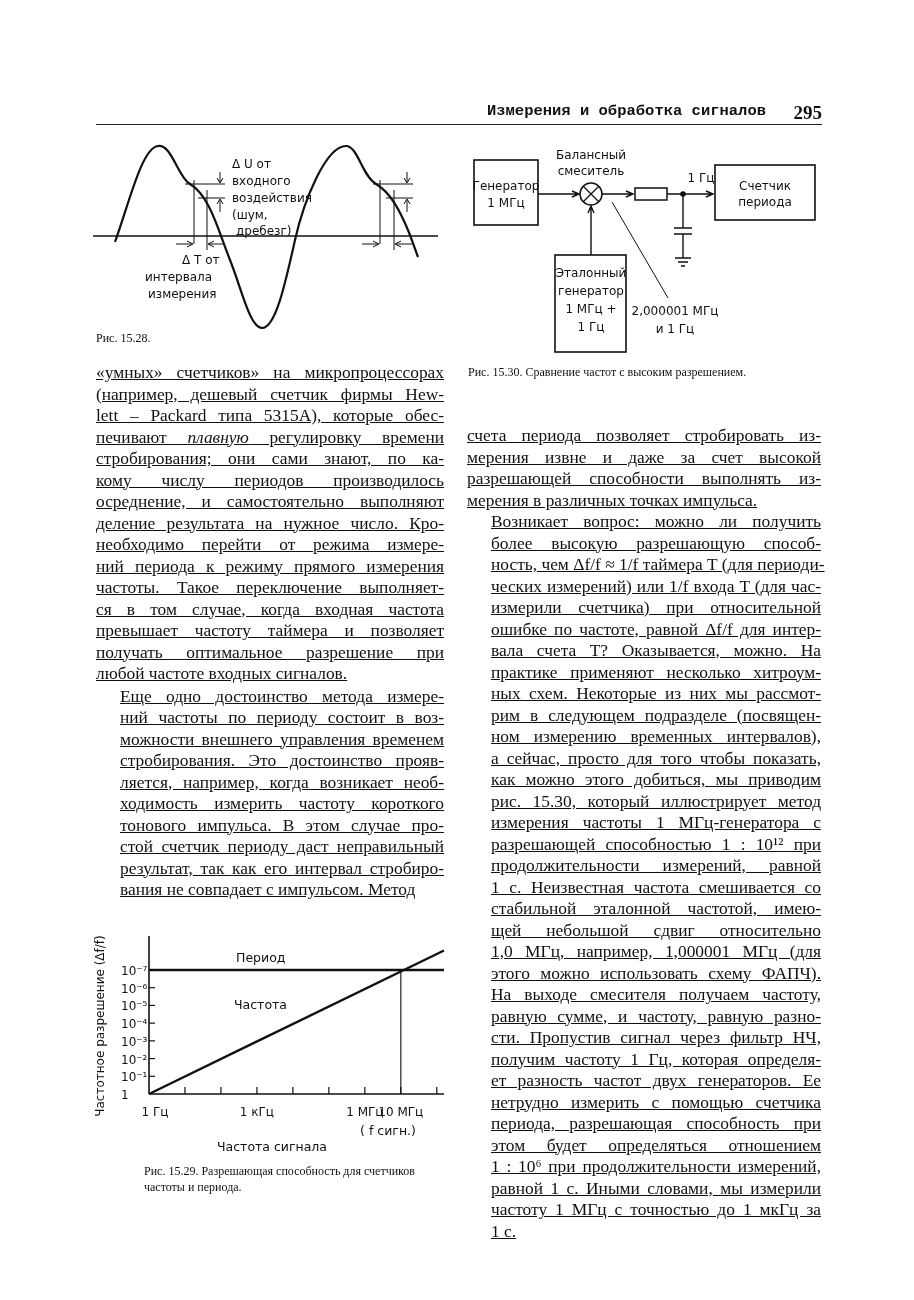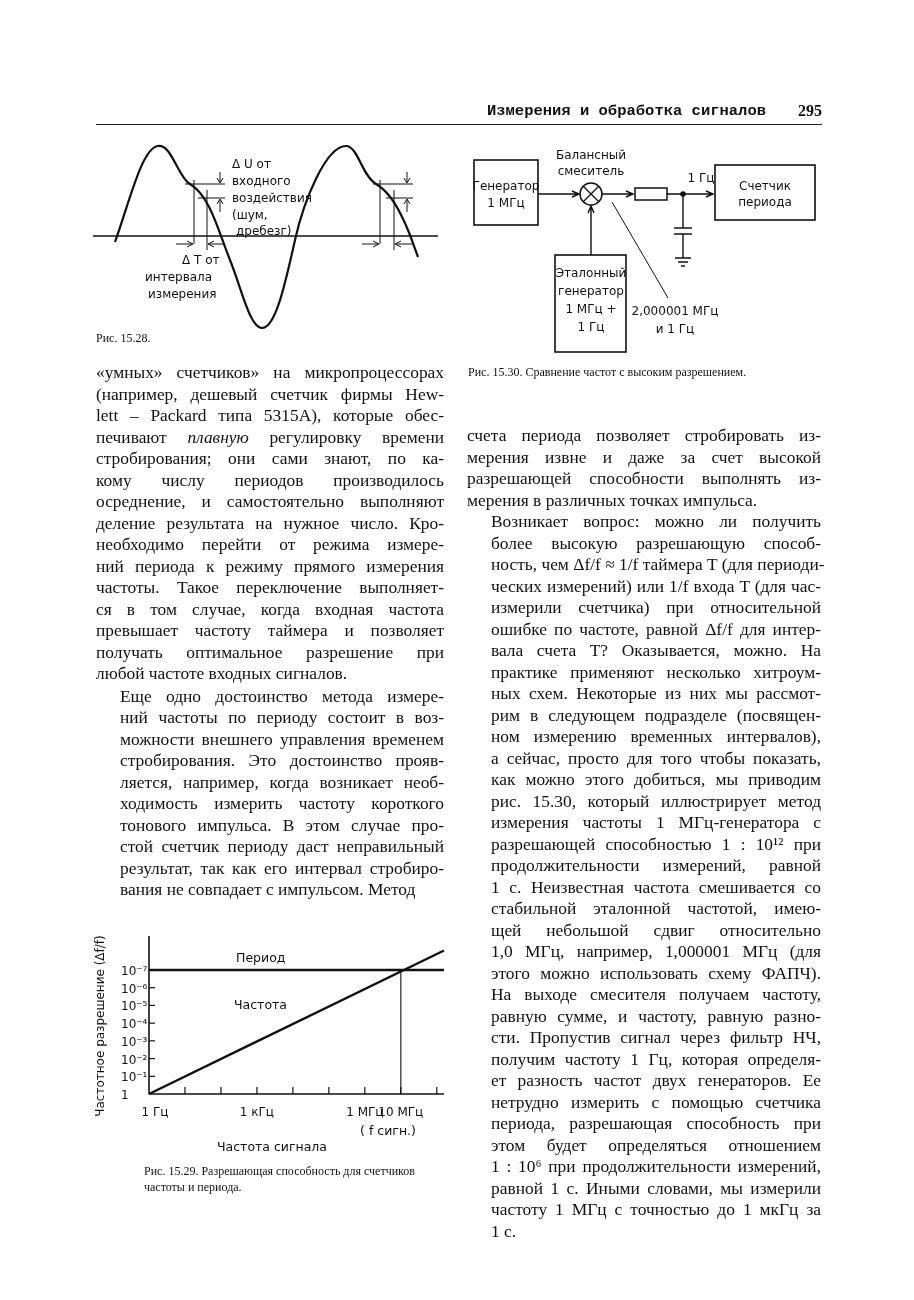--- a/index.html
+++ b/index.html
@@ -1,23 +1,23 @@
 <!DOCTYPE html>
 <html><head>
 <meta charset="utf-8">
 <style>
   html, body { margin: 0; padding: 0; background: #fff; }
   body { width: 914px; height: 1300px; position: relative; overflow: hidden; color: #111; }
   .serif { font-family: "Liberation Serif", "DejaVu Serif", serif; }
 
   .header { position: absolute; left: 96px; top: 102px; width: 726px; height: 22px; border-bottom: 1.5px solid #222; }
   .header .title { position: absolute; right: 56px; top: 0; font-weight: bold; font-size: 15.5px; font-family: Liberation Mono, monospace; }
-  .header .pno { position: absolute; right: 0; top: 0; font-weight: bold; font-size: 16px; }
-
-  .col { position: absolute; font-size: 17.4px; line-height: 21.5px; text-align: justify; }
+  .header .pno { position: absolute; right: 0; top: 0; font-weight: bold; font-size: 19px; }
+
+  .col { position: absolute; font-size: 17.4px; line-height: 21.5px; text-align: justify; text-decoration: underline; }
   .col p { margin: 0; }
   .col p.ind { text-indent: 24px; }
   .col .line { display: block; text-align: justify; text-align-last: justify; white-space: nowrap; }
   .col .line.last { text-align-last: left; }
   #left-col { left: 96px; top: 362px; width: 348px; }
   #right-col { left: 467px; top: 425px; width: 354px; }
 
   .caption { position: absolute; font-size: 12px; line-height: 16px; }
   svg text { font-family: "DejaVu Sans", "Liberation Sans", sans-serif; fill: #111; }
   .fig { position: absolute; }

